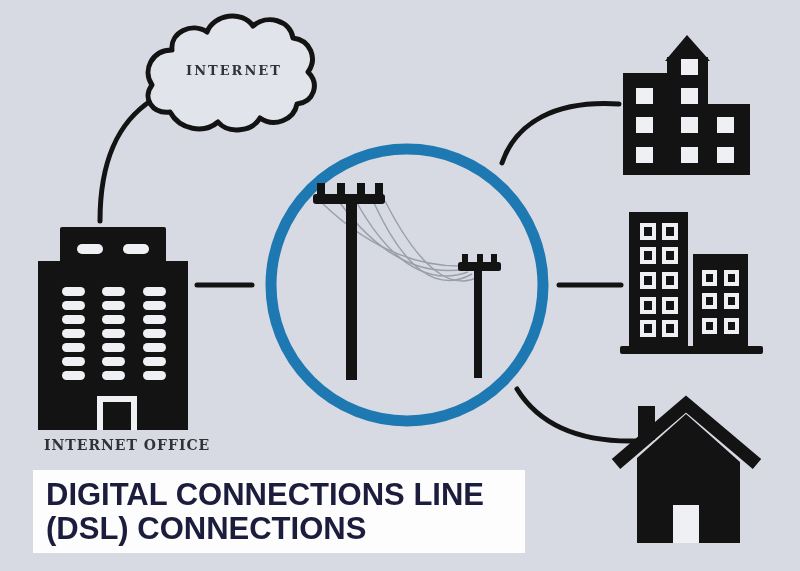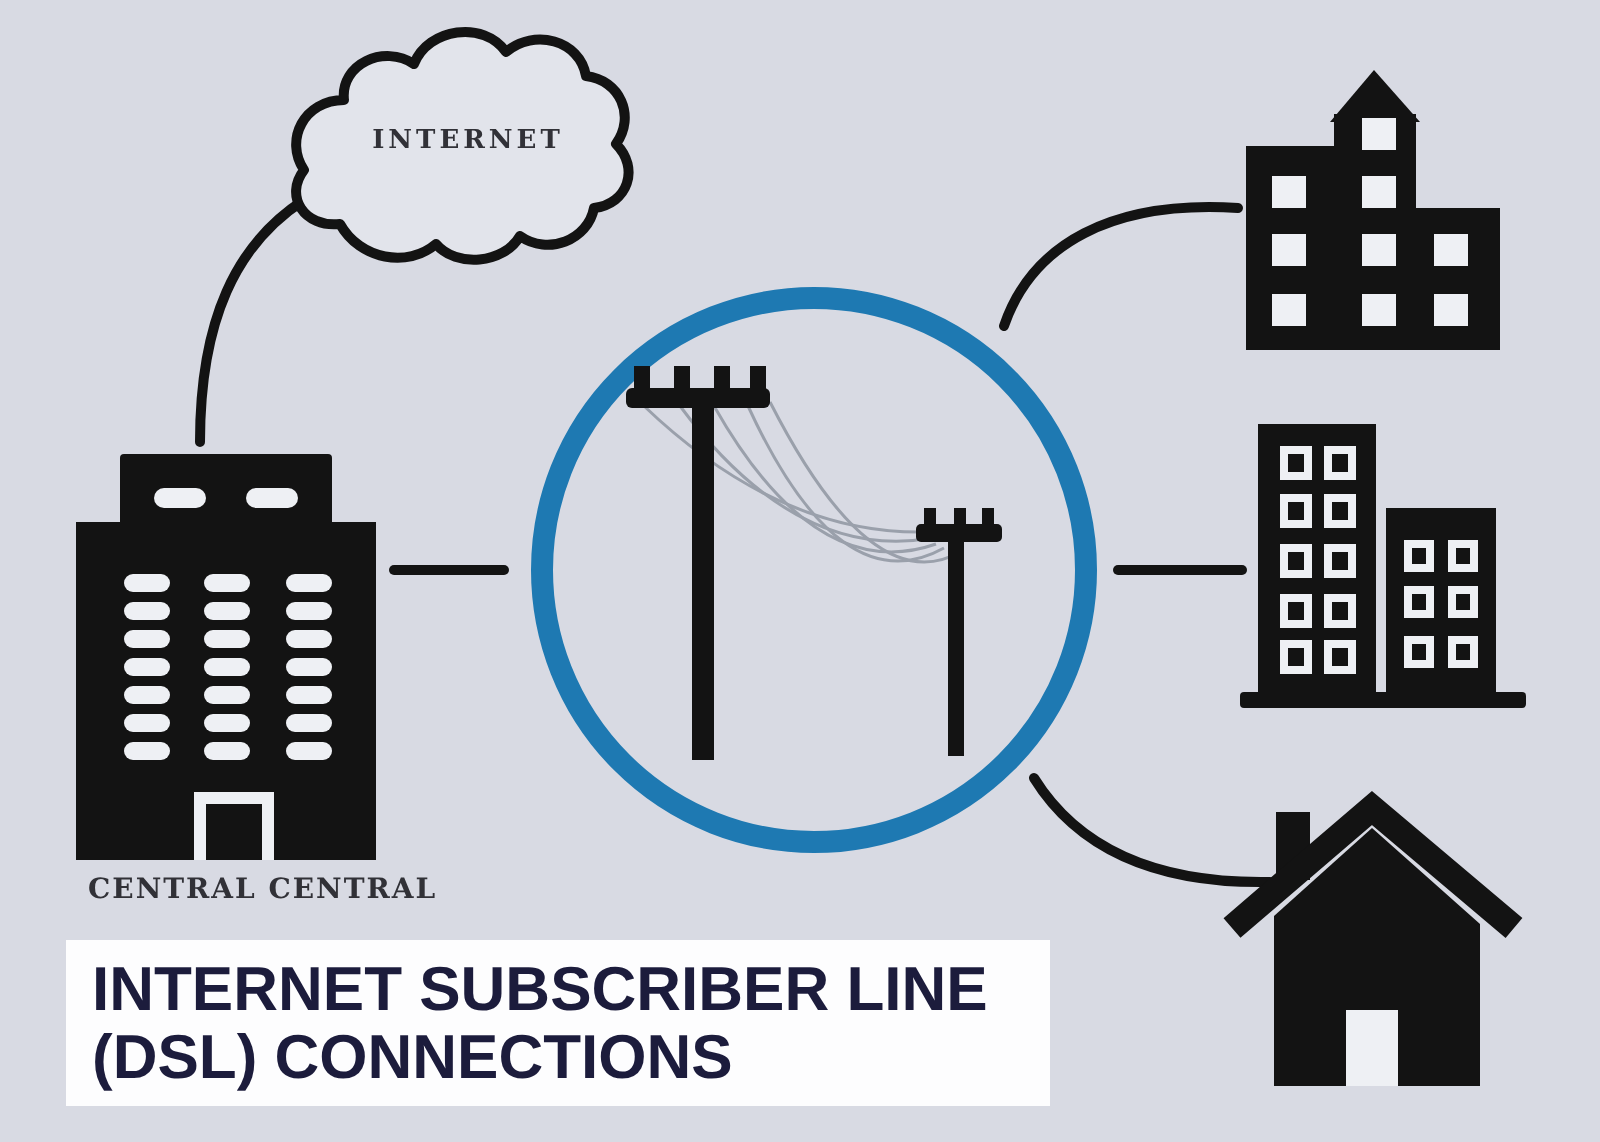--- a/index.html
+++ b/index.html
@@ -214,20 +214,20 @@
     <g>
       <rect class="ink-fill" x="638" y="406" width="17" height="34"></rect>
       <path d="M 616,464 L 686,404 L 757,464" fill="none" stroke="var(--ink, #131313)" stroke-width="13" stroke-linecap="butt" stroke-linejoin="miter"></path>
       <polygon class="ink-fill" points="637,543 637,458 686,414 740,462 740,543"></polygon>
       <rect class="win" x="673" y="505" width="26" height="38"></rect>
     </g>
   </svg>
 
   <div class="internet-label">INTERNET</div>
 
-  <div class="central-office-label">CENTRAL CENTRAL</div>
+  <div class="central-office-label">INTERNET OFFICE</div>
 
   <div class="title-panel">
-    <div class="title-line">INTERNET SUBSCRIBER LINE</div>
+    <div class="title-line">DIGITAL CONNECTIONS LINE</div>
     <div class="title-line">(DSL) CONNECTIONS</div>
   </div>
 
 </div>
 
 </body></html>

